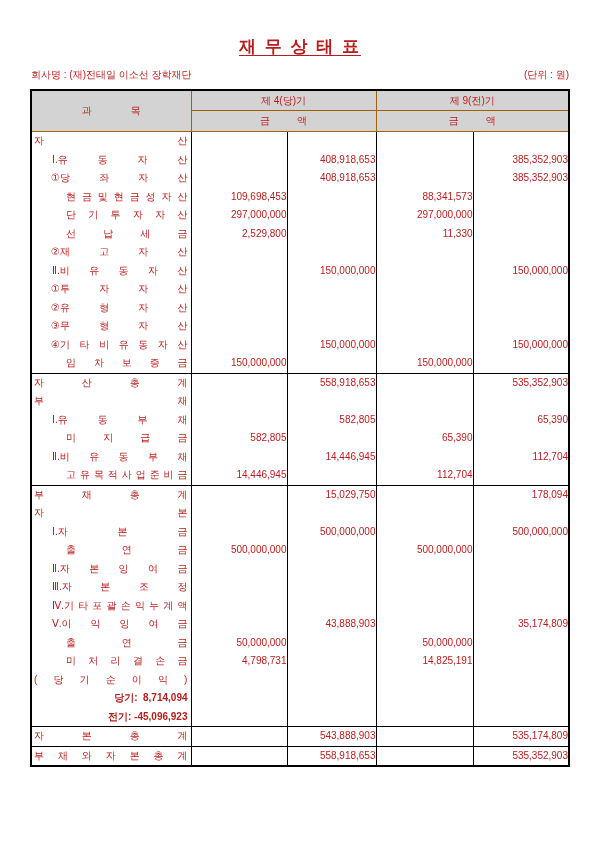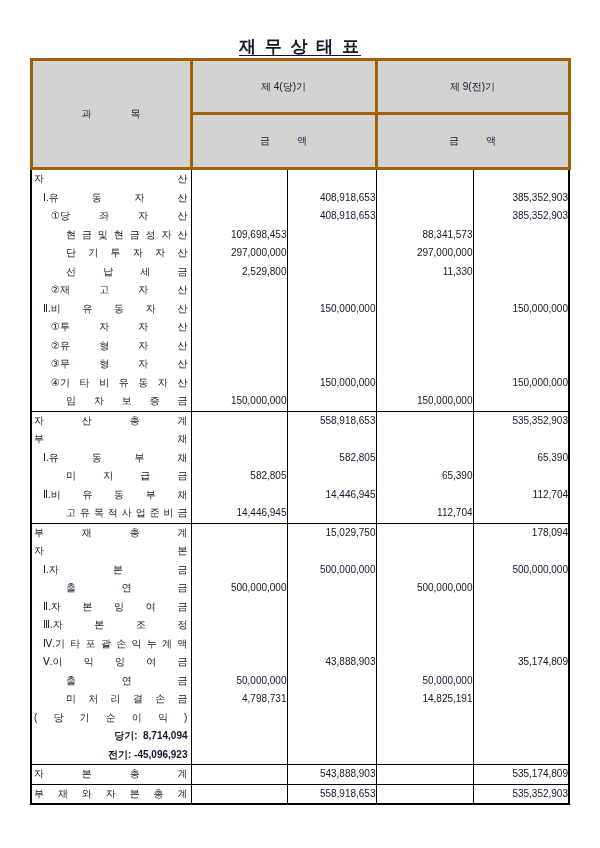--- a/index.html
+++ b/index.html
@@ -1,63 +1,67 @@
 <!DOCTYPE html>
 <html><head>
 <meta charset="utf-8">
 <style>
   html,body { margin:0; padding:0; background:#fff; }
   .page {
     position:relative; width:600px; height:848px; background:#ffffff;
-    box-sizing:border-box; padding-top:36px; color:#0f172a;
+    box-sizing:border-box; padding-top:36px; color:#b91c1c;
     font-family:"Liberation Sans","DejaVu Sans",sans-serif;
   }
   .title {
     text-align:center; font-size:17px; font-weight:bold; line-height:22px;
     letter-spacing:2px; text-decoration:underline; text-underline-offset:3px;
     white-space:pre;
   }
   .subtitles { margin-top:4px; }
   .subtitle { text-align:center; font-size:10px; line-height:20px; white-space:pre; }
   .meta-row {
     width:538px; margin:10px auto 7px; display:flex; justify-content:space-between;
     font-size:10px; line-height:14px;
   }
   table.bs {
     width:540px; margin:0 auto; border-collapse:collapse; table-layout:fixed;
     border:2px solid #000;
   }
   table.bs thead th {
-    background:#d3d3d3; border:3px solid #a16207; font-weight:normal;
-    font-size:10px; padding:16px; text-align:center;
+    background:#d3d3d3; border:1px solid #a16207; font-weight:normal;
+    font-size:10px; padding:0; text-align:center;
   }
   table.bs thead tr.h1 th { height:19px; }
   table.bs thead tr.h2 th { height:20px; }
   .sp18 { display:inline-block; letter-spacing:18px; margin-right:-18px; }
   .sp12 { display:inline-block; letter-spacing:12px; margin-right:-12px; }
   table.bs tbody td {
     padding:0; height:18.5px; line-height:18.5px; font-size:10px;
     border-left:1px solid #000; border-top:none; border-bottom:none;
     overflow:hidden; white-space:nowrap;
   }
   table.bs tbody td:first-child { border-left:none; }
   table.bs tbody tr.total td { border-top:1px solid #000; }
   td.num { text-align:right; padding-right:3px; }
   .acc { display:flex; justify-content:space-between; padding-right:3px; }
   .acc.ind0 { padding-left:2px; }
-  .acc.ind1 { padding-left:11px; }
+  .acc.ind1 { padding-left:20px; }
   .acc.ind2 { padding-left:19px; }
   .acc.ind3 { padding-left:34px; }
   .acc.plain { display:block; padding-left:28px; text-align:right; white-space:pre;font-weight:bold; }
 </style>
 </head>
 <body>
 
 <div class="page">
   <div class="title">재 무 상 태 표</div>
+  <div class="meta-row">
+    <span>회사명 : (재)전태일 이소선 장학재단</span>
+    <span>(단위 : 원)</span>
+  </div>
 
   <table class="bs">
     <colgroup>
       <col style="width:160px">
         <col style="width:96px">
         <col style="width:89px">
         <col style="width:97px">
         <col style="width:96px">
     </colgroup>
     <thead>

